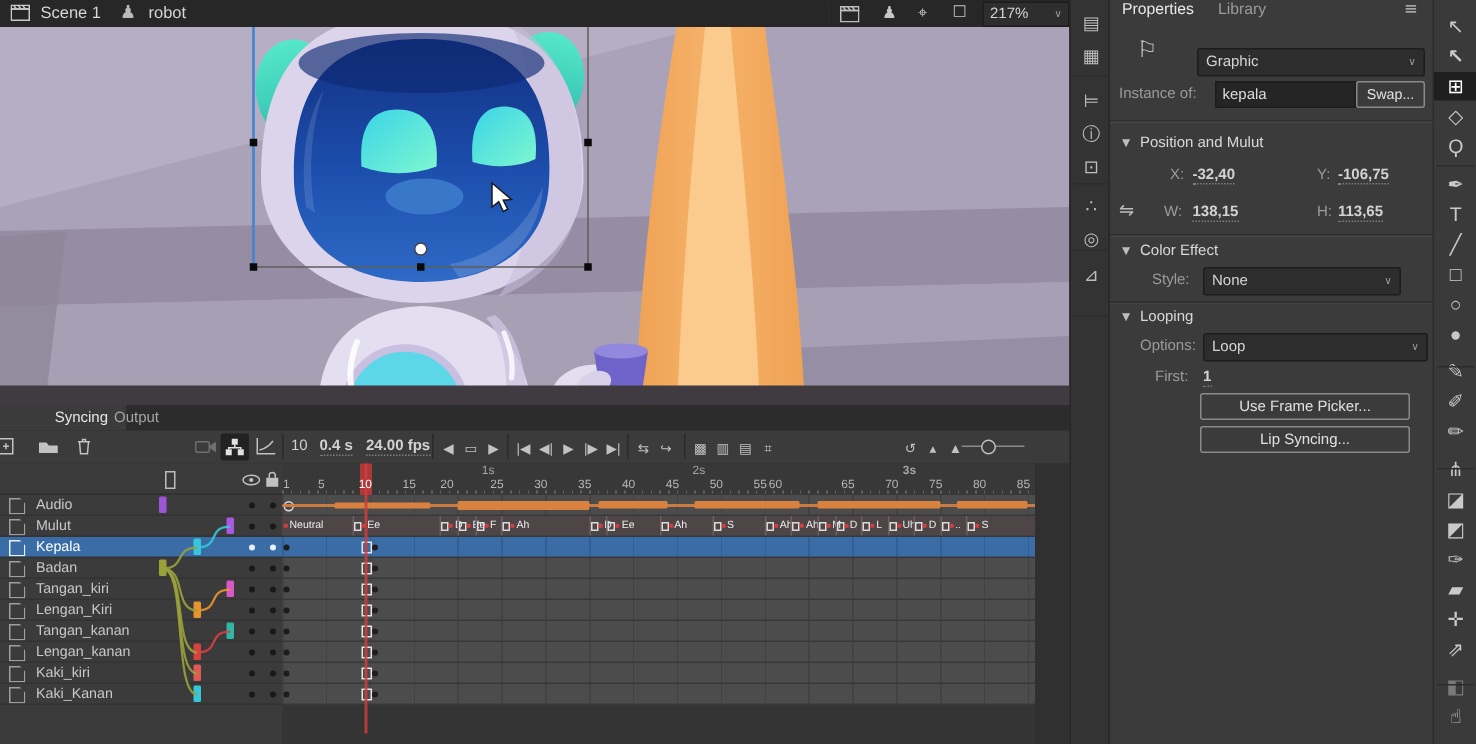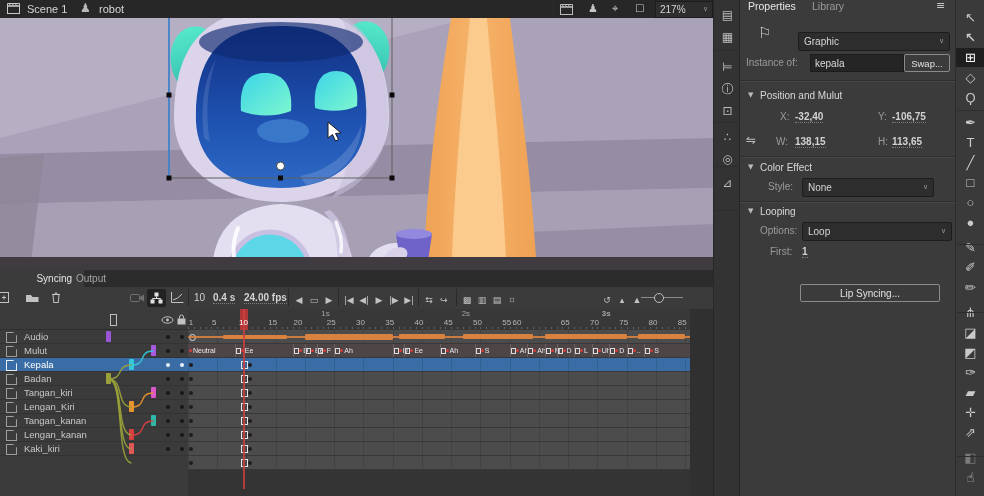--- a/index.html
+++ b/index.html
@@ -284,20 +284,27 @@
           <div class="licon"></div>
           <div class="nm">Lengan_kanan</div>
           <div class="bar" style="left: 129px; background: rgb(217, 64, 64);"></div>
           <div class="dotc" style="left: 166px;"></div>
           <div class="dotc" style="left: 180px;"></div>
         </div>
         <div class="lrow" style="top: 112px;">
           <div class="licon"></div>
           <div class="nm">Kaki_kiri</div>
           <div class="bar" style="left: 129px; background: rgb(224, 88, 88);"></div>
+          <div class="dotc" style="left: 166px;"></div>
+          <div class="dotc" style="left: 180px;"></div>
+        </div>
+        <div class="lrow" style="top: 126px;">
+          <div class="licon"></div>
+          <div class="nm">Kaki_Kanan</div>
+          <div class="bar" style="left: 129px; background: rgb(53, 200, 220);"></div>
           <div class="dotc" style="left: 166px;"></div>
           <div class="dotc" style="left: 180px;"></div>
         </div>
       </div>
     <svg class="abs" style="left:100px;top:60px;pointer-events:none;z-index:3" width="88" height="140" id="parent-svg">
         <path d="M53.5,21 C37.5,21 47.5,35 31.5,35" fill="none" stroke="#35c8dc" stroke-width="1.5" opacity="0.9"></path>
         <path d="M31.5,35 C15.5,35 24.5,49 8.5,49" fill="none" stroke="#9aa13b" stroke-width="1.5" opacity="0.9"></path>
         <path d="M53.5,63 C37.5,63 47.5,77 31.5,77" fill="none" stroke="#e8952f" stroke-width="1.5" opacity="0.9"></path>
         <path d="M31.5,77 C15.5,77 24.5,49 8.5,49" fill="none" stroke="#9aa13b" stroke-width="1.5" opacity="0.9"></path>
         <path d="M53.5,91 C37.5,91 47.5,105 31.5,105" fill="none" stroke="#d94040" stroke-width="1.5" opacity="0.9"></path>
@@ -523,20 +530,23 @@
 
     <span class="abs ic" style="left:8px;top:208px;font-size:7px;color:#bdbdbd">▼</span>
     <span class="abs sec" style="left:20px;top:206px">Looping</span>
     <span class="abs lbl" style="left:20px;top:225px">Options:</span>
     <div class="abs dd" style="left:62px;top:222px;width:138px;height:17px">
       <span>Loop</span>
       <span class="ic" style="font-size:7px;color:#9a9a9a">∨</span>
     </div>
     <span class="abs lbl" style="left:30px;top:246px">First:</span>
     <span class="abs val" style="left:62px;top:246px">1</span>
+    <div class="abs btn" style="left:60px;top:262px;width:138px;height:16px">
+      <span>Use Frame Picker...</span>
+    </div>
     <div class="abs btn" style="left:60px;top:284px;width:138px;height:16px">
       <span>Lip Syncing...</span>
     </div>
   </div>
 
   <div class="abs" id="tools">
     <div id="tool-icons">
         <div class="toolglyph abs" style="top: 8px; left: 0px;">↖</div>
         <div class="toolglyph abs" style="top: 28px; left: 0px; font-weight: 700;">↖</div>
         <div class="toolglyph abs" style="top: 48px; left: 0px; background: rgb(31, 31, 31); color: rgb(255, 255, 255);">⊞</div>

